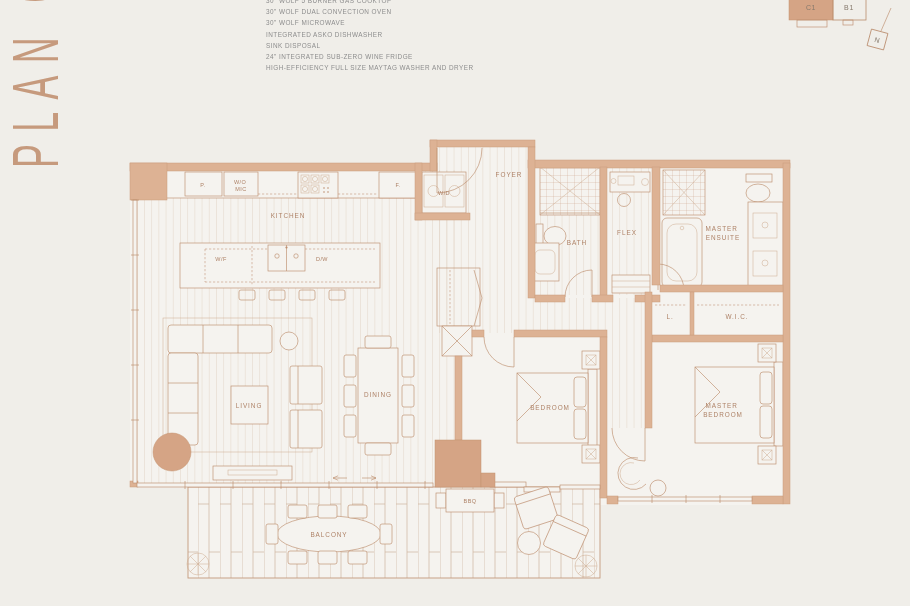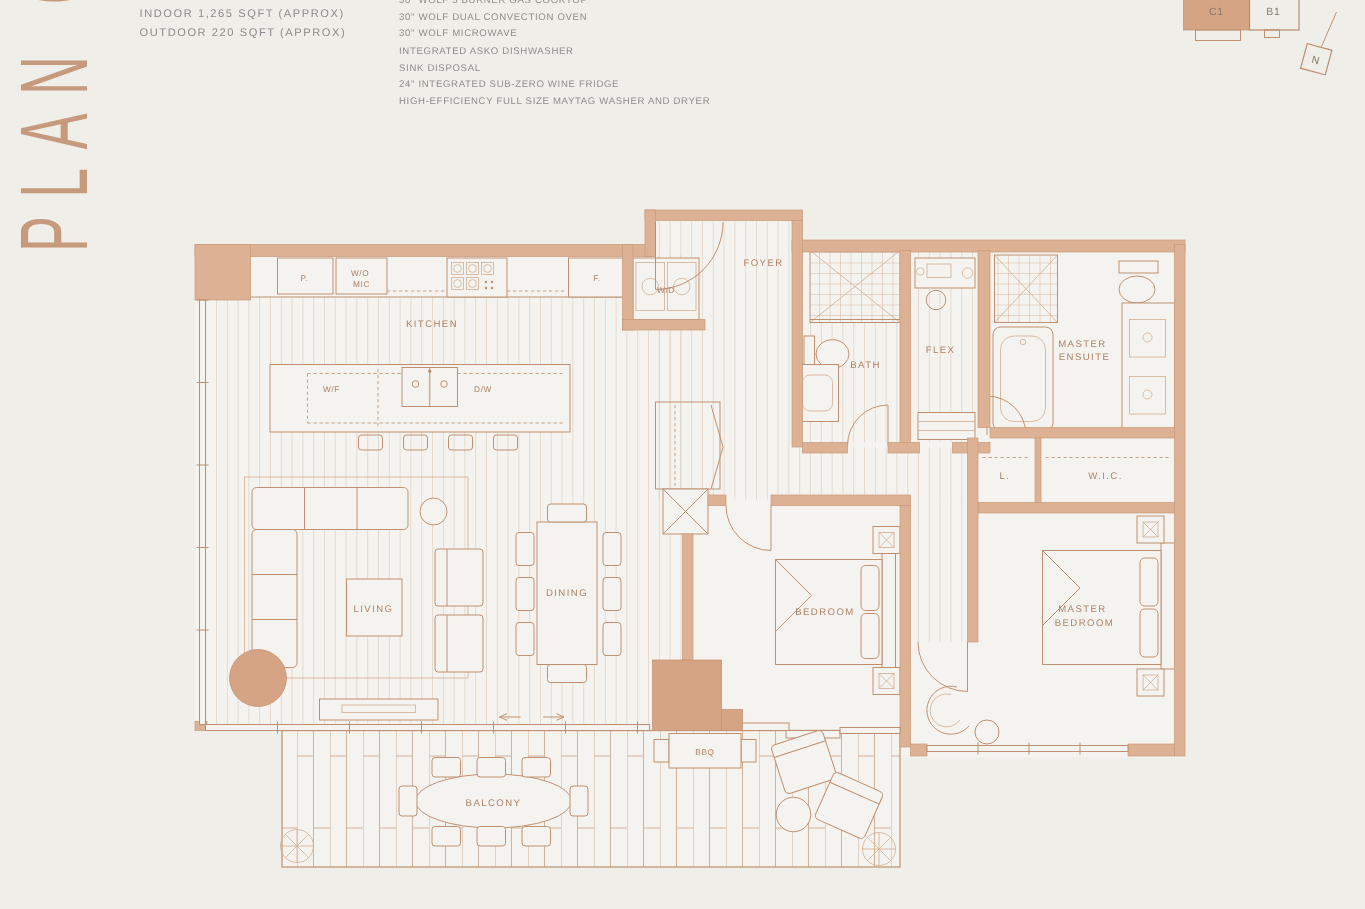--- a/index.html
+++ b/index.html
@@ -24,24 +24,20 @@
   .thin{stroke:#cdab8e;stroke-width:.5;fill:none;}
   .acc{fill:#d5a485;stroke:#c4926f;stroke-width:.5;}
 </style>
 </head>
 <body>
 
 <div id="stage">
 
   <div id="plan-title">PLAN C1</div>
 
-  <div id="stats">
-    <div>INDOOR 1,265 SQFT (APPROX)</div>
-    <div>OUTDOOR 220 SQFT (APPROX)</div>
-  </div>
 
   <div id="features">
     <div>30" WOLF 5 BURNER GAS COOKTOP</div>
     <div>30" WOLF DUAL CONVECTION OVEN</div>
     <div>30" WOLF MICROWAVE</div>
     <div>INTEGRATED ASKO DISHWASHER</div>
     <div>SINK DISPOSAL</div>
     <div>24" INTEGRATED SUB-ZERO WINE FRIDGE</div>
     <div>HIGH-EFFICIENCY FULL SIZE MAYTAG WASHER AND DRYER</div>
   </div>

